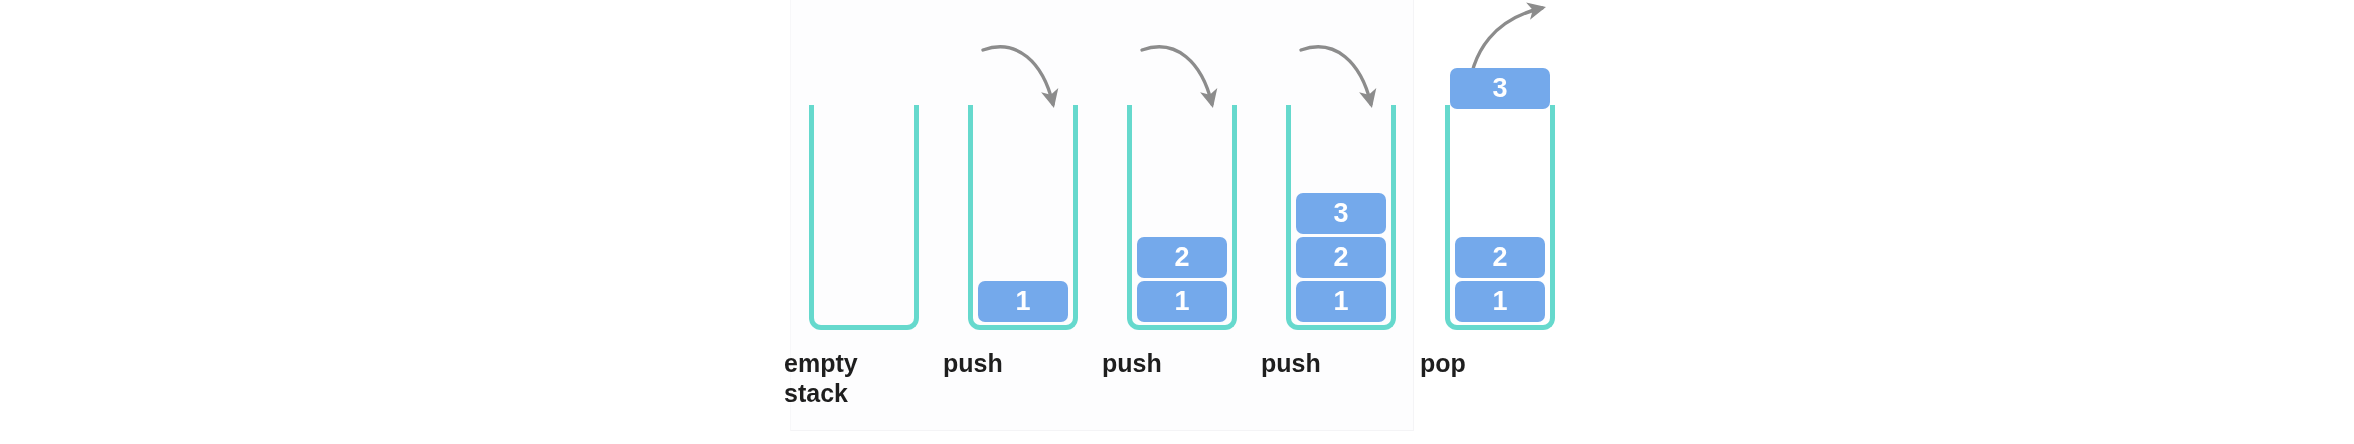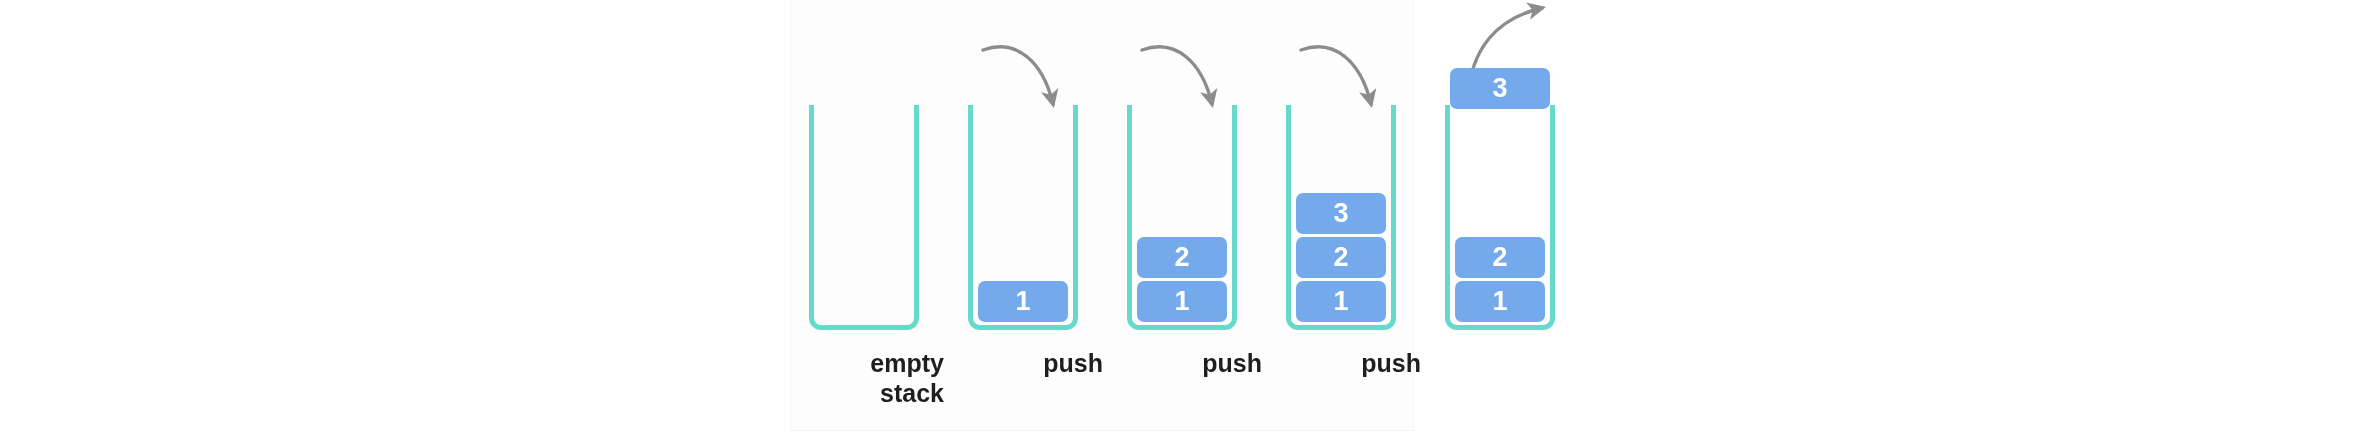--- a/index.html
+++ b/index.html
@@ -78,21 +78,21 @@
     position: absolute;
     left: 30px;
     top: 68px;
     width: 100px;
   }
   .stack-label {
     position: absolute;
     left: 0;
     right: 0;
     top: 348px;
-    text-align: right;
+    text-align: left;
     font-family: "Liberation Sans", sans-serif;
     font-weight: bold;
     font-size: 25px;
     line-height: 30px;
     color: #1e1e1e;
     white-space: pre-line;
   }
   .arrow-svg {
     position: absolute;
     left: 0;
@@ -176,15 +176,16 @@
           </defs>
           <path d="M 18 104 C 20 52, 48 22, 92 12" fill="none" stroke="#8c8c8c" stroke-width="3.4" stroke-linecap="round" marker-end="url(#head-4)"></path>
         </svg>
         <div class="stack-tube">
           <div class="stack-items">
             <div class="block">1</div>
             <div class="block">2</div>
           </div>
         </div>
         <div class="block popped">3</div>
+        <div class="stack-label">pop</div>
       </div>
     </div>
 </div>
 
 </body></html>

